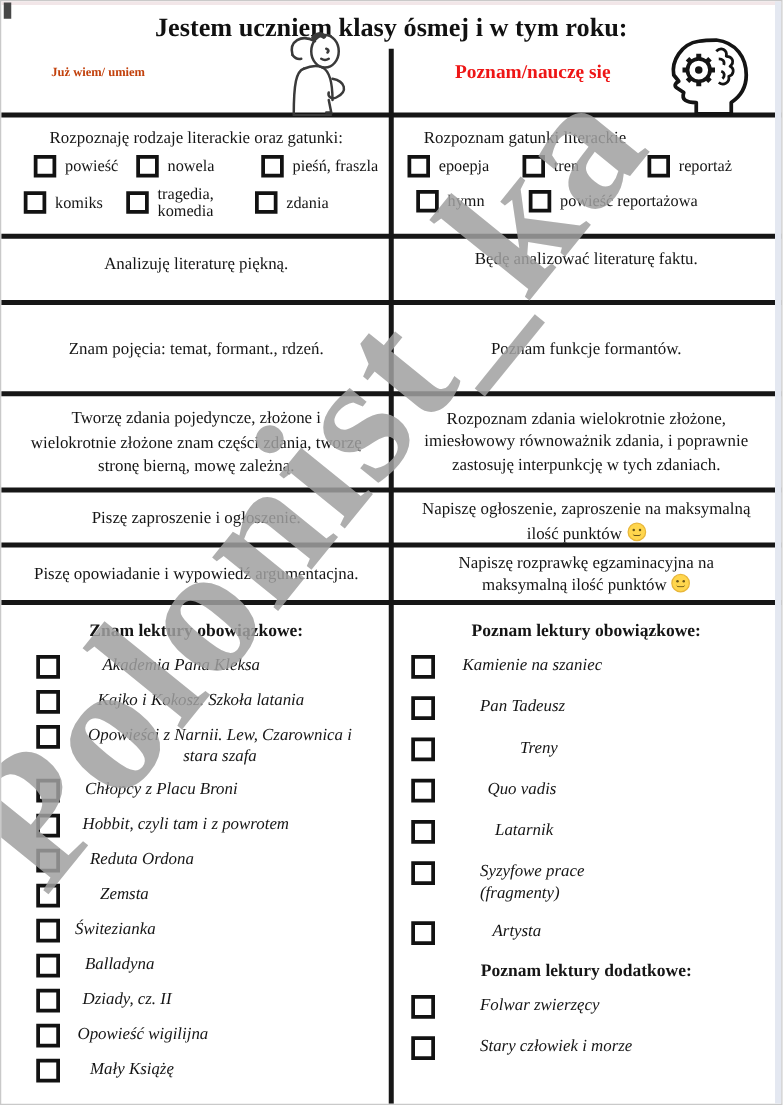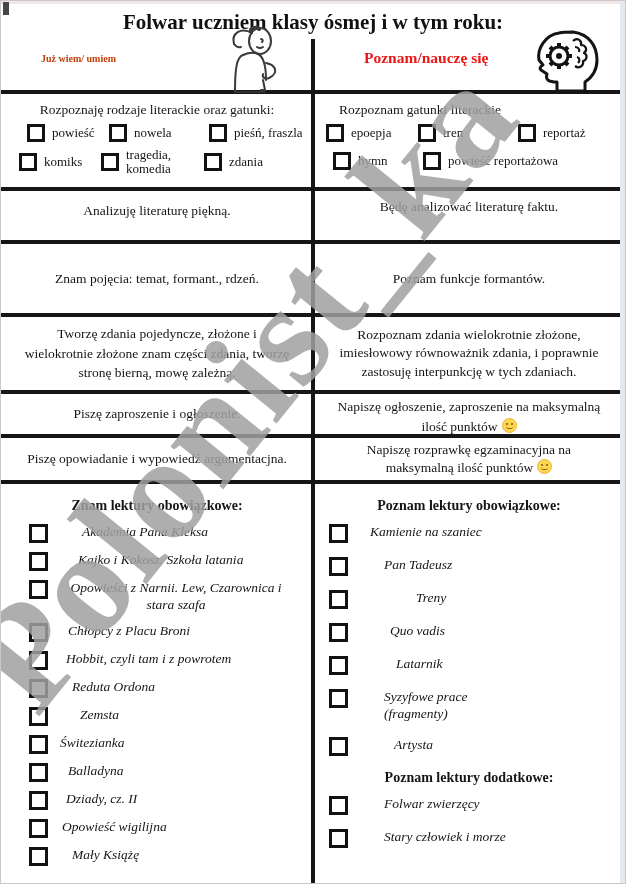--- a/index.html
+++ b/index.html
@@ -68,21 +68,21 @@
 </style>
 </head>
 <body>
 
 <div class="page">
   <div class="edge-top"></div>
   <div class="edge-right"></div>
   <div class="corner-mark"></div>
 
   <div class="header">
-    <div class="title">Folwar uczniem klasy ósmej i w tym roku:</div>
+    <div class="title">Jestem uczniem klasy ósmej i w tym roku:</div>
     <span class="col-header-left">Już wiem/ umiem</span>
     <span class="col-header-right">Poznam/nauczę się</span>
 
     <span class="doodle">
       <svg width="96" height="68" viewBox="0 0 96 68" fill="none" stroke="#3a3a3a" stroke-width="2" stroke-linecap="round">
         <ellipse cx="63" cy="16" rx="11" ry="13"></ellipse>
         <path d="M54,5 q4,-4 8,-1" stroke-width="4"></path>
         <path d="M64,14 q3,1 1,3"></path>
         <path d="M60,22 q3,2 6,0"></path>
         <path d="M55,8 C44,2 34,8 37,19"></path>

